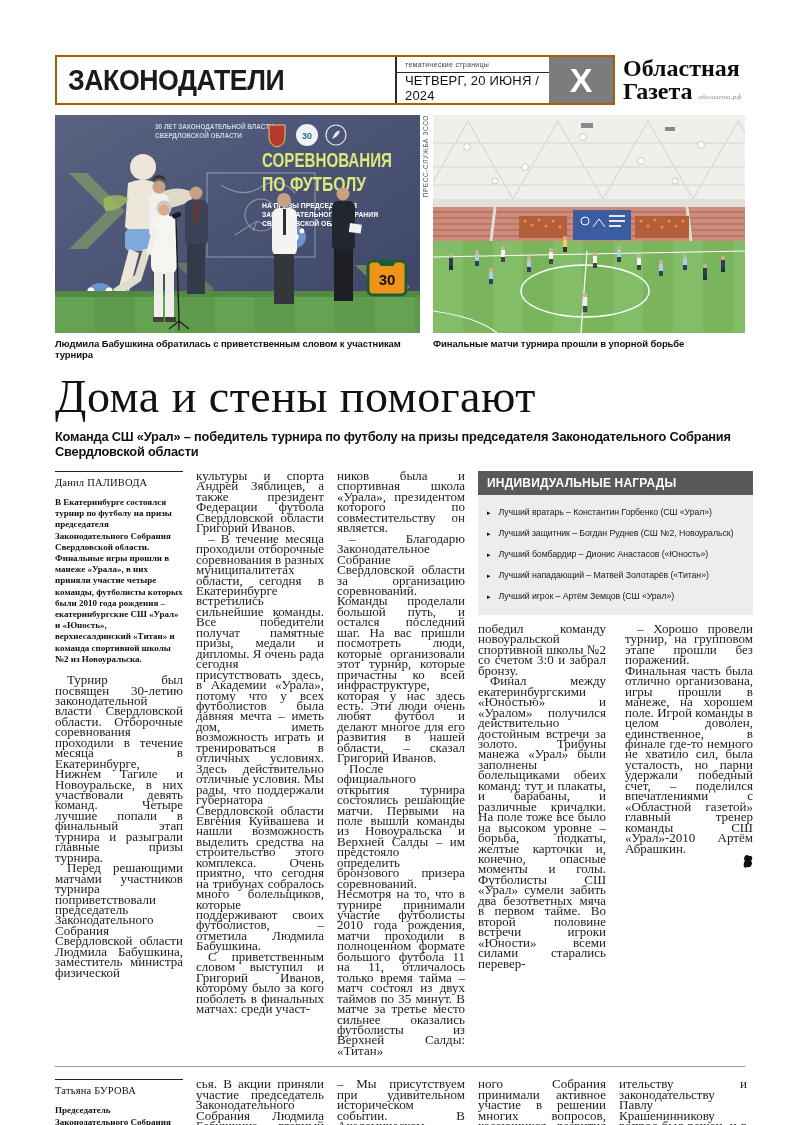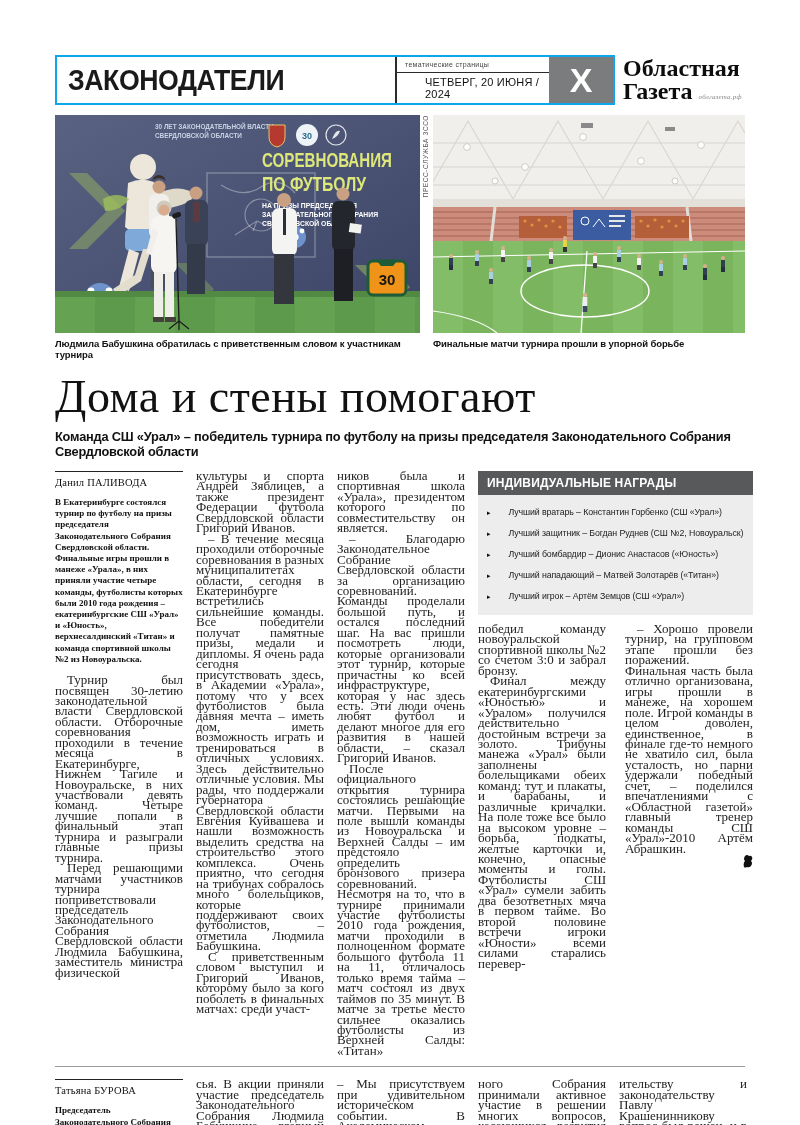--- a/index.html
+++ b/index.html
@@ -3,29 +3,29 @@
 <meta charset="utf-8">
 <style>
   * { margin:0; padding:0; box-sizing:border-box; }
   html,body { background:#ffffff; }
   .page { position:relative; width:800px; height:1125px; background:#fff; overflow:hidden;
           font-family:"Liberation Serif", serif; color:#1a1a1a; }
   .inner { position:absolute; left:55px; top:55px; width:690px; }
 
   
   .masthead { display:flex; align-items:flex-start; justify-content:space-between; height:52px; }
-  .mast-box { display:flex; width:560px; height:50px; border:2px solid #0ea5e9; background:#fff; }
+  .mast-box { display:flex; width:560px; height:50px; border:2px solid #a16207; background:#fff; }
   .mast-title { flex:0 0 338px; display:flex; align-items:center; padding-left:12px;
     font-family:"Liberation Sans", sans-serif; font-weight:bold; font-size:29px; letter-spacing:-0.5px;
     transform-origin:left center; transform:scaleX(0.92); white-space:nowrap; }
   .mast-mid { flex:0 0 154px; border-left:2px solid #2b2b2b; display:flex; flex-direction:column; }
   .mast-tag { height:16px; border-bottom:1.5px solid #2b2b2b; font-family:"Liberation Sans", sans-serif;
     font-size:7px; color:#444; display:flex; align-items:center; padding-left:8px; letter-spacing:0.3px; }
   .mast-date { flex:1; display:flex; align-items:center; padding-left:8px;
-    font-family:"Liberation Sans", sans-serif; font-size:11px; color:#111; letter-spacing:0.2px;margin-left:20px; }
+    font-family:"Liberation Sans", sans-serif; font-size:13px; color:#111; letter-spacing:0.2px; }
   .mast-x { flex:1; background:#7b7c7e; color:#fff; display:flex; align-items:center; justify-content:center;
     font-family:"Liberation Sans", sans-serif; font-weight:bold; font-size:34px; }
   .brand { text-align:left; width:122px; line-height:0.95; padding-top:2px; }
   .brand-l1, .brand-l2 { font-family:"Liberation Serif", serif; font-weight:bold; font-size:24px; color:#0d0d0d; }
   .brand-site { font-size:7px; font-style:italic; color:#8a8a8a; font-weight:normal; letter-spacing:0.2px; }
 
   
   .photos { display:flex; margin-top:8px; }
   .photo-fig { display:block; }
   .photo-frame { display:block; overflow:hidden; }
@@ -50,21 +50,21 @@
   .body-p.indent { text-indent:12px; }
   .author { font-size:10.5px; color:#111; border-top:1.5px solid #222; padding-top:5px; margin-bottom:9px; letter-spacing:0.2px; }
   .lead { font-size:9px; line-height:11.2px; font-weight:bold; text-align:left; color:#111; margin-bottom:10px; }
   .endmark { display:flex; justify-content:flex-end; margin-top:1px; }
 
   
   .awards { background:#ededed; }
   .awards-head { background:#58595b; color:#fff; font-family:"Liberation Sans", sans-serif;
     font-weight:bold; font-size:12px; padding:5px 9px; letter-spacing:0.2px; }
   .awards-list { padding:6px 9px 9px 9px; }
-  .award-item { display:flex; align-items:baseline; gap:18px; font-family:"Liberation Sans", sans-serif;
+  .award-item { display:flex; align-items:baseline; gap:8px; font-family:"Liberation Sans", sans-serif;
     font-size:8.8px; color:#222; padding:5.5px 0; letter-spacing:-0.1px; }
   .blt { font-size:7px; color:#111; flex:0 0 auto; }
 
   .article-divider { border:none; border-top:1px solid #9a9a9a; margin-top:10px; }
 
   
   svg text { font-family:"Liberation Sans", sans-serif; }
 </style>
 </head>
 <body>

